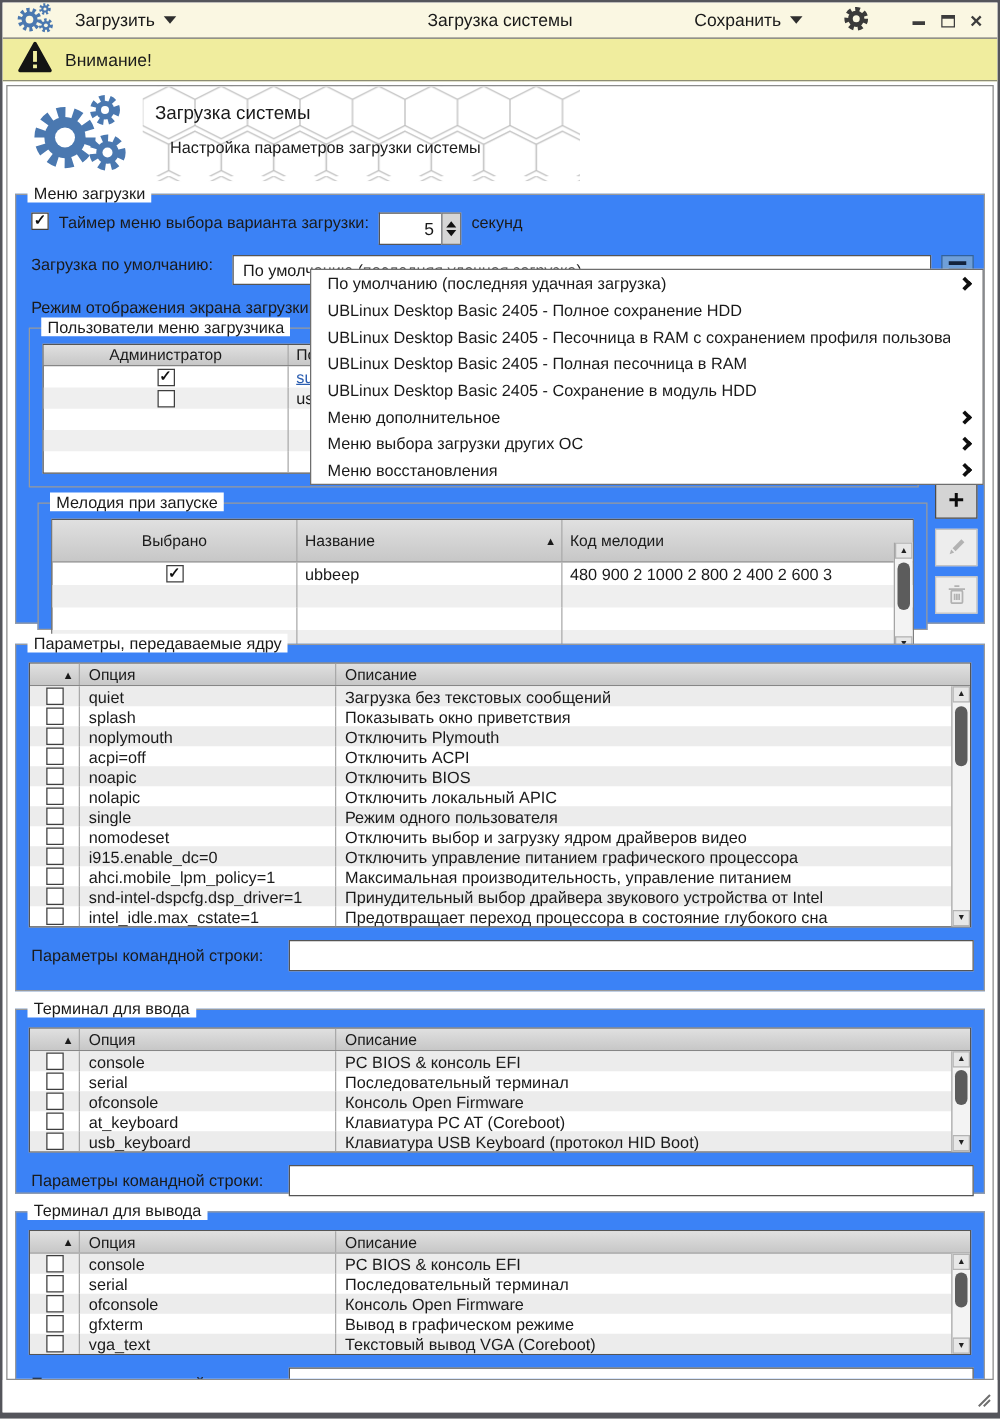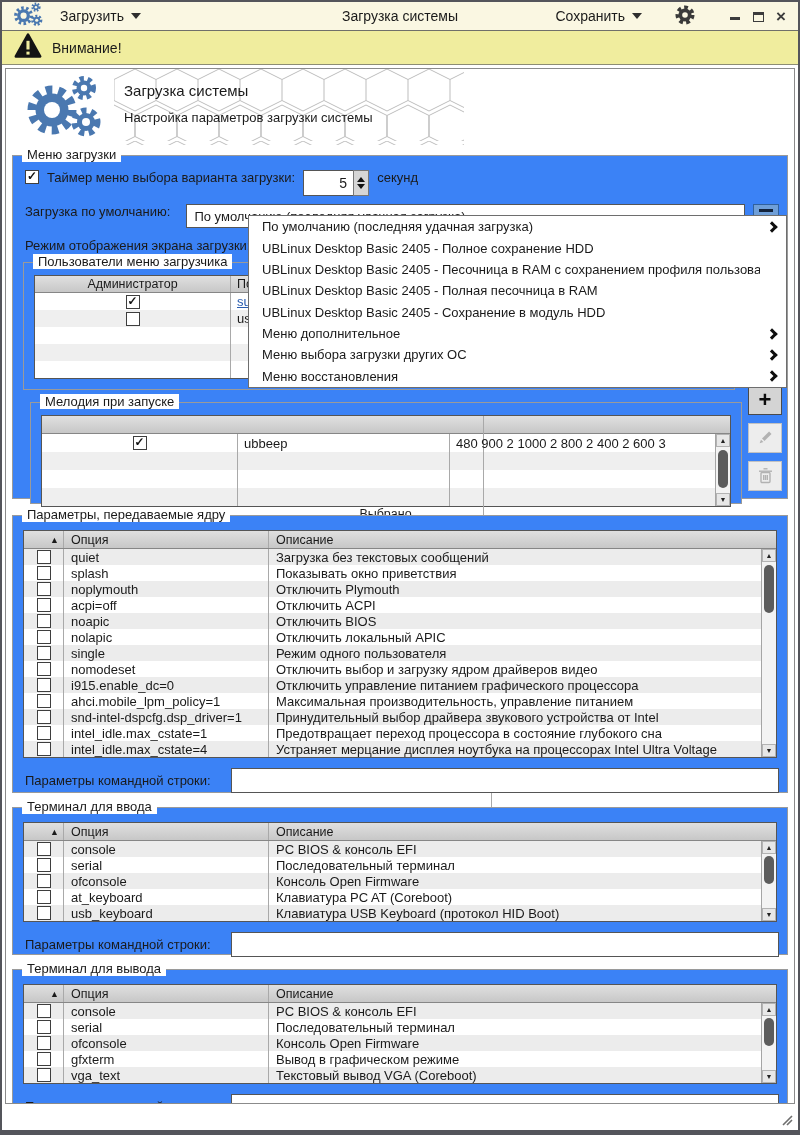--- a/index.html
+++ b/index.html
@@ -28,21 +28,21 @@
   .warnbar { height:34px; flex:0 0 34px; background:#f0ed9e; border-bottom:1px solid #8d8d74;
              display:flex; align-items:center; gap:10px; padding:0 12px; font-size:14px; }
 
   
   .main { flex:1 1 auto; margin:3px 3px 0; border:1px solid #8b8b8b; position:relative; background:#fff; overflow:hidden; }
 
   .header-block { position:relative; height:76px; }
   .hexbg { position:absolute; left:108px; top:0; width:350px; height:76px; }
   .logo { position:absolute; left:16px; top:6px; }
   .h-title { position:absolute; left:118px; top:13px; font-size:15px; }
-  .h-sub   { position:absolute; left:118px; top:41px; font-size:13px; }
+  .h-sub   { position:absolute; left:130px; top:41px; font-size:13px; }
 
   
   .fs { position:relative; border:1px solid #9a9a9a; margin:10px 6px 0; padding:10px 8px 8px; background:#3b82f6; }
   .fs-legend { position:absolute; top:-9px; left:9px; background:#fff; padding:0 5px; font-size:13px; }
 
   
   .row { display:flex; }
   .timer-row { margin:4px 0 0 4px; gap:8px; height:28px; }
   .spinbox { display:flex; align-items:stretch; height:26px; }
   .spin-input { width:50px; border:1px solid #555; border-right:none; text-align:right; padding-right:6px;
@@ -89,21 +89,21 @@
   .users-fs { height:128px; width:calc(100% - 46px); margin-left:2px; margin-top:4px; }
   .users-table { margin:2px 2px 0; }
   .users-table .trow { height:17px; }
   .c-admin { width:196px; flex:0 0 196px; justify-content:center; }
   .c-user { flex:1; padding-left:6px; }
   .user-link { color:#2a5db0; text-decoration:underline; }
 
   .melody-fs { height:102px; width:calc(100% - 46px); margin-left:9px; margin-top:12px; }
   .melody-table { margin:2px 2px 0; }
   .melody-table .trow { height:18px; }
-  .melody-table .hrow { height:18px;flex-direction:column; }
+  .melody-table .hrow { height:34px; }
   .c-sel { width:196px; flex:0 0 196px; justify-content:center; }
   .c-name { width:212px; flex:0 0 212px; padding-left:6px; justify-content:space-between; }
   .c-code { flex:1; padding-left:6px; }
 
   .side-btns { position:absolute; left:742px; top:316px; display:flex; flex-direction:column; gap:8px; }
   .sq-btn { width:34px; height:30px; display:flex; align-items:center; justify-content:center; }
   .btn-add { background:#d4d4d4; border:1px solid #4a4a4a; font-size:22px; font-weight:bold; color:#0c0c0c; line-height:20px; }
   .btn-dis { background:#ededed; border:1px solid #c2c2c2; }
 
   
@@ -499,27 +499,20 @@
             </div>
 
             <div class="trow">
               <span class="cell c-check c-sep">
                 <span class="cb"></span>
               </span>
               <span class="cell c-opt c-sep">intel_idle.max_cstate=1</span>
               <span class="cell c-desc">Предотвращает переход процессора в состояние глубокого сна</span>
             </div>
 
-            <div class="trow">
-              <span class="cell c-check c-sep">
-                <span class="cb"></span>
-              </span>
-              <span class="cell c-opt c-sep">intel_idle.max_cstate=4</span>
-              <span class="cell c-desc">Устраняет мерцание дисплея ноутбука на процессорах Intel Ultra Voltage</span>
-            </div>
 
         </div>
         <div class="vscroll">
           <span class="s-arrow s-up">▲</span>
           <span class="s-arrow s-dn">▼</span>
           <span class="s-thumb" style="top:16px; height:48px;"></span>
         </div>
       </div>
       <div class="cmd-row">
         <span class="cmd-label lbl">Параметры командной строки:</span>

